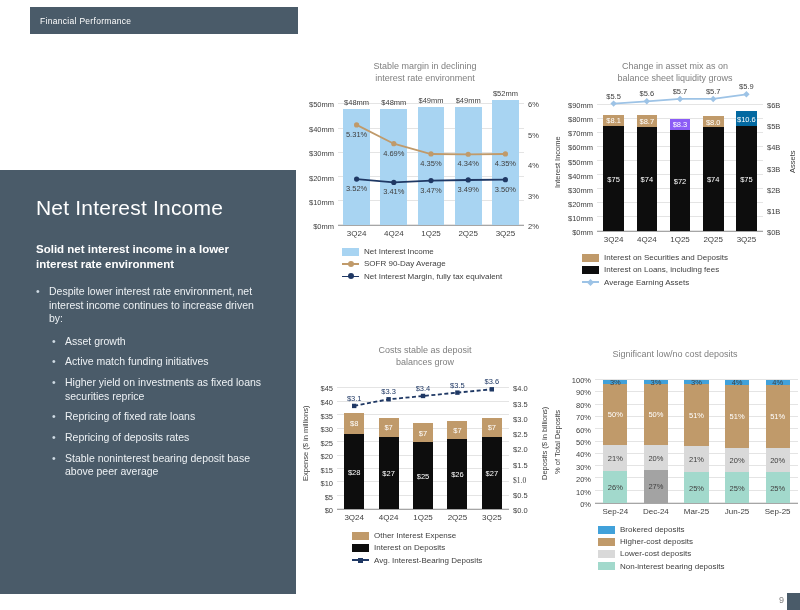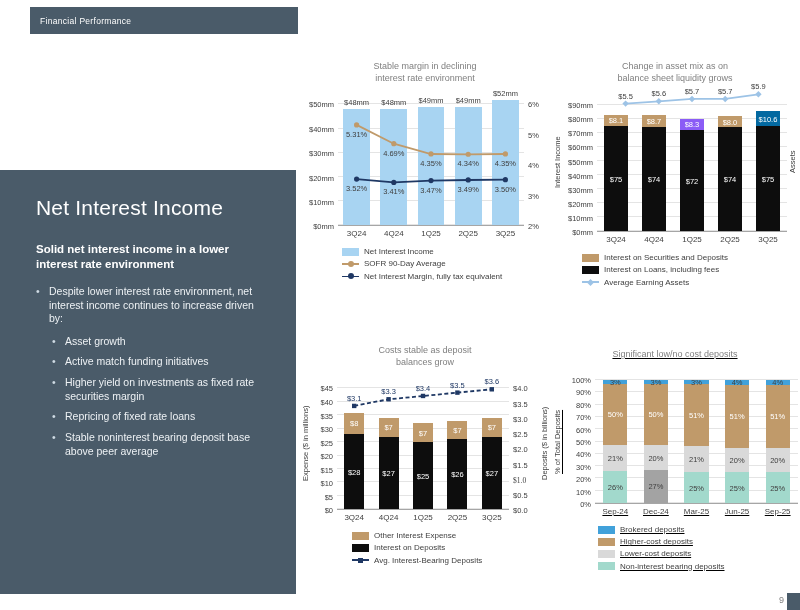--- a/index.html
+++ b/index.html
@@ -16,21 +16,21 @@
 .bullets{list-style:none;font-size:10.5px;line-height:1.3;color:#edf1f4;}
 .bullets li{position:relative;padding-left:13px;margin-bottom:7px;}
 .bullets li::before{content:"\2022";position:absolute;left:0;color:#cfdbe4;}
 .bullets.l2{margin-left:16px;margin-top:9px;}
 
 
 .chart{position:absolute;}
 .c0{left:300px;top:60px;width:250px;--ph:134px;--ytl:38px;--ytr:26px;}
 .c1{left:552px;top:60px;width:246px;--ph:140px;--ytl:34px;--ytr:24px;}
 .c2{left:300px;top:344px;width:250px;--ph:134px;--ytl:26px;--ytr:30px;}
-.c3{left:552px;top:348px;width:246px;text-decoration:underline;--ph:124px;--ytl:32px;--ytr:0px;}
+.c3{left:552px;top:348px;width:246px;--ph:124px;--ytl:32px;--ytr:0px;}
 .c-title{font-size:9px;font-weight:400;color:#7f7f7f;text-align:center;white-space:pre-line;line-height:1.35;margin-bottom:8px;min-height:24px;}
 .c-mid{display:flex;}
 .axlab{writing-mode:vertical-rl;transform:rotate(180deg);font-size:7.5px;color:#404040;height:var(--ph);display:flex;align-items:center;justify-content:center;width:11px;}
 .axlab:empty{display:none;}
 .yticks{position:relative;height:var(--ph);font-size:7.5px;color:#404040;}
 .yticks.left{width:var(--ytl);}
 .yticks.right{width:var(--ytr);}
 .yticks.right:empty{display:none;}
 .ytick{position:absolute;transform:translateY(50%);white-space:nowrap;}
 .yticks.left .ytick{right:4px;}
@@ -81,22 +81,23 @@
   </div>
 
   <aside class="sidebar">
     <h1>Net Interest Income</h1>
     <p class="subtitle">Solid net interest income in a lower interest rate environment</p>
     <ul class="bullets l1">
       <li>Despite lower interest rate environment, net interest income continues to increase driven by:</li>
       <ul class="bullets l2">
           <li>Asset growth</li>
           <li>Active match funding initiatives</li>
-          <li>Higher yield on investments as fixed rate securities margin</li>
+          <li>Higher yield on investments as fixed loans securities reprice</li>
           <li>Repricing of fixed rate loans</li>
+          <li>Repricing of deposits rates</li>
           <li>Stable noninterest bearing deposit base above peer average</li>
         </ul>
     </ul>
   </aside>
 
   <section class="chart c0">
     <h2 class="c-title">Stable margin in declining
 interest rate environment</h2>
     <div class="c-mid">
 
@@ -306,20 +307,29 @@
             </svg>
         </div>
         <div class="xticks">
             <div>3Q24</div>
             <div>4Q24</div>
             <div>1Q25</div>
             <div>2Q25</div>
             <div>3Q25</div>
           </div>
       </div>
+      <div class="yticks right">
+          <div class="ytick" style="bottom: 90.9091%;">$6B</div>
+          <div class="ytick" style="bottom: 75.7576%;">$5B</div>
+          <div class="ytick" style="bottom: 60.6061%;">$4B</div>
+          <div class="ytick" style="bottom: 45.4545%;">$3B</div>
+          <div class="ytick" style="bottom: 30.303%;">$2B</div>
+          <div class="ytick" style="bottom: 15.1515%;">$1B</div>
+          <div class="ytick" style="bottom: 0%;">$0B</div>
+        </div>
       <div class="axlab right">Assets</div>
     </div>
     <div class="c-legend">
         <div class="lg-row">
           <span class="sw rect" style="color: rgb(192, 154, 106);"></span>
           <span class="lg-lab">Interest on Securities and Deposits</span>
         </div>
         <div class="lg-row">
           <span class="sw rect" style="color: rgb(13, 13, 13);"></span>
           <span class="lg-lab">Interest on Loans, including fees</span>

